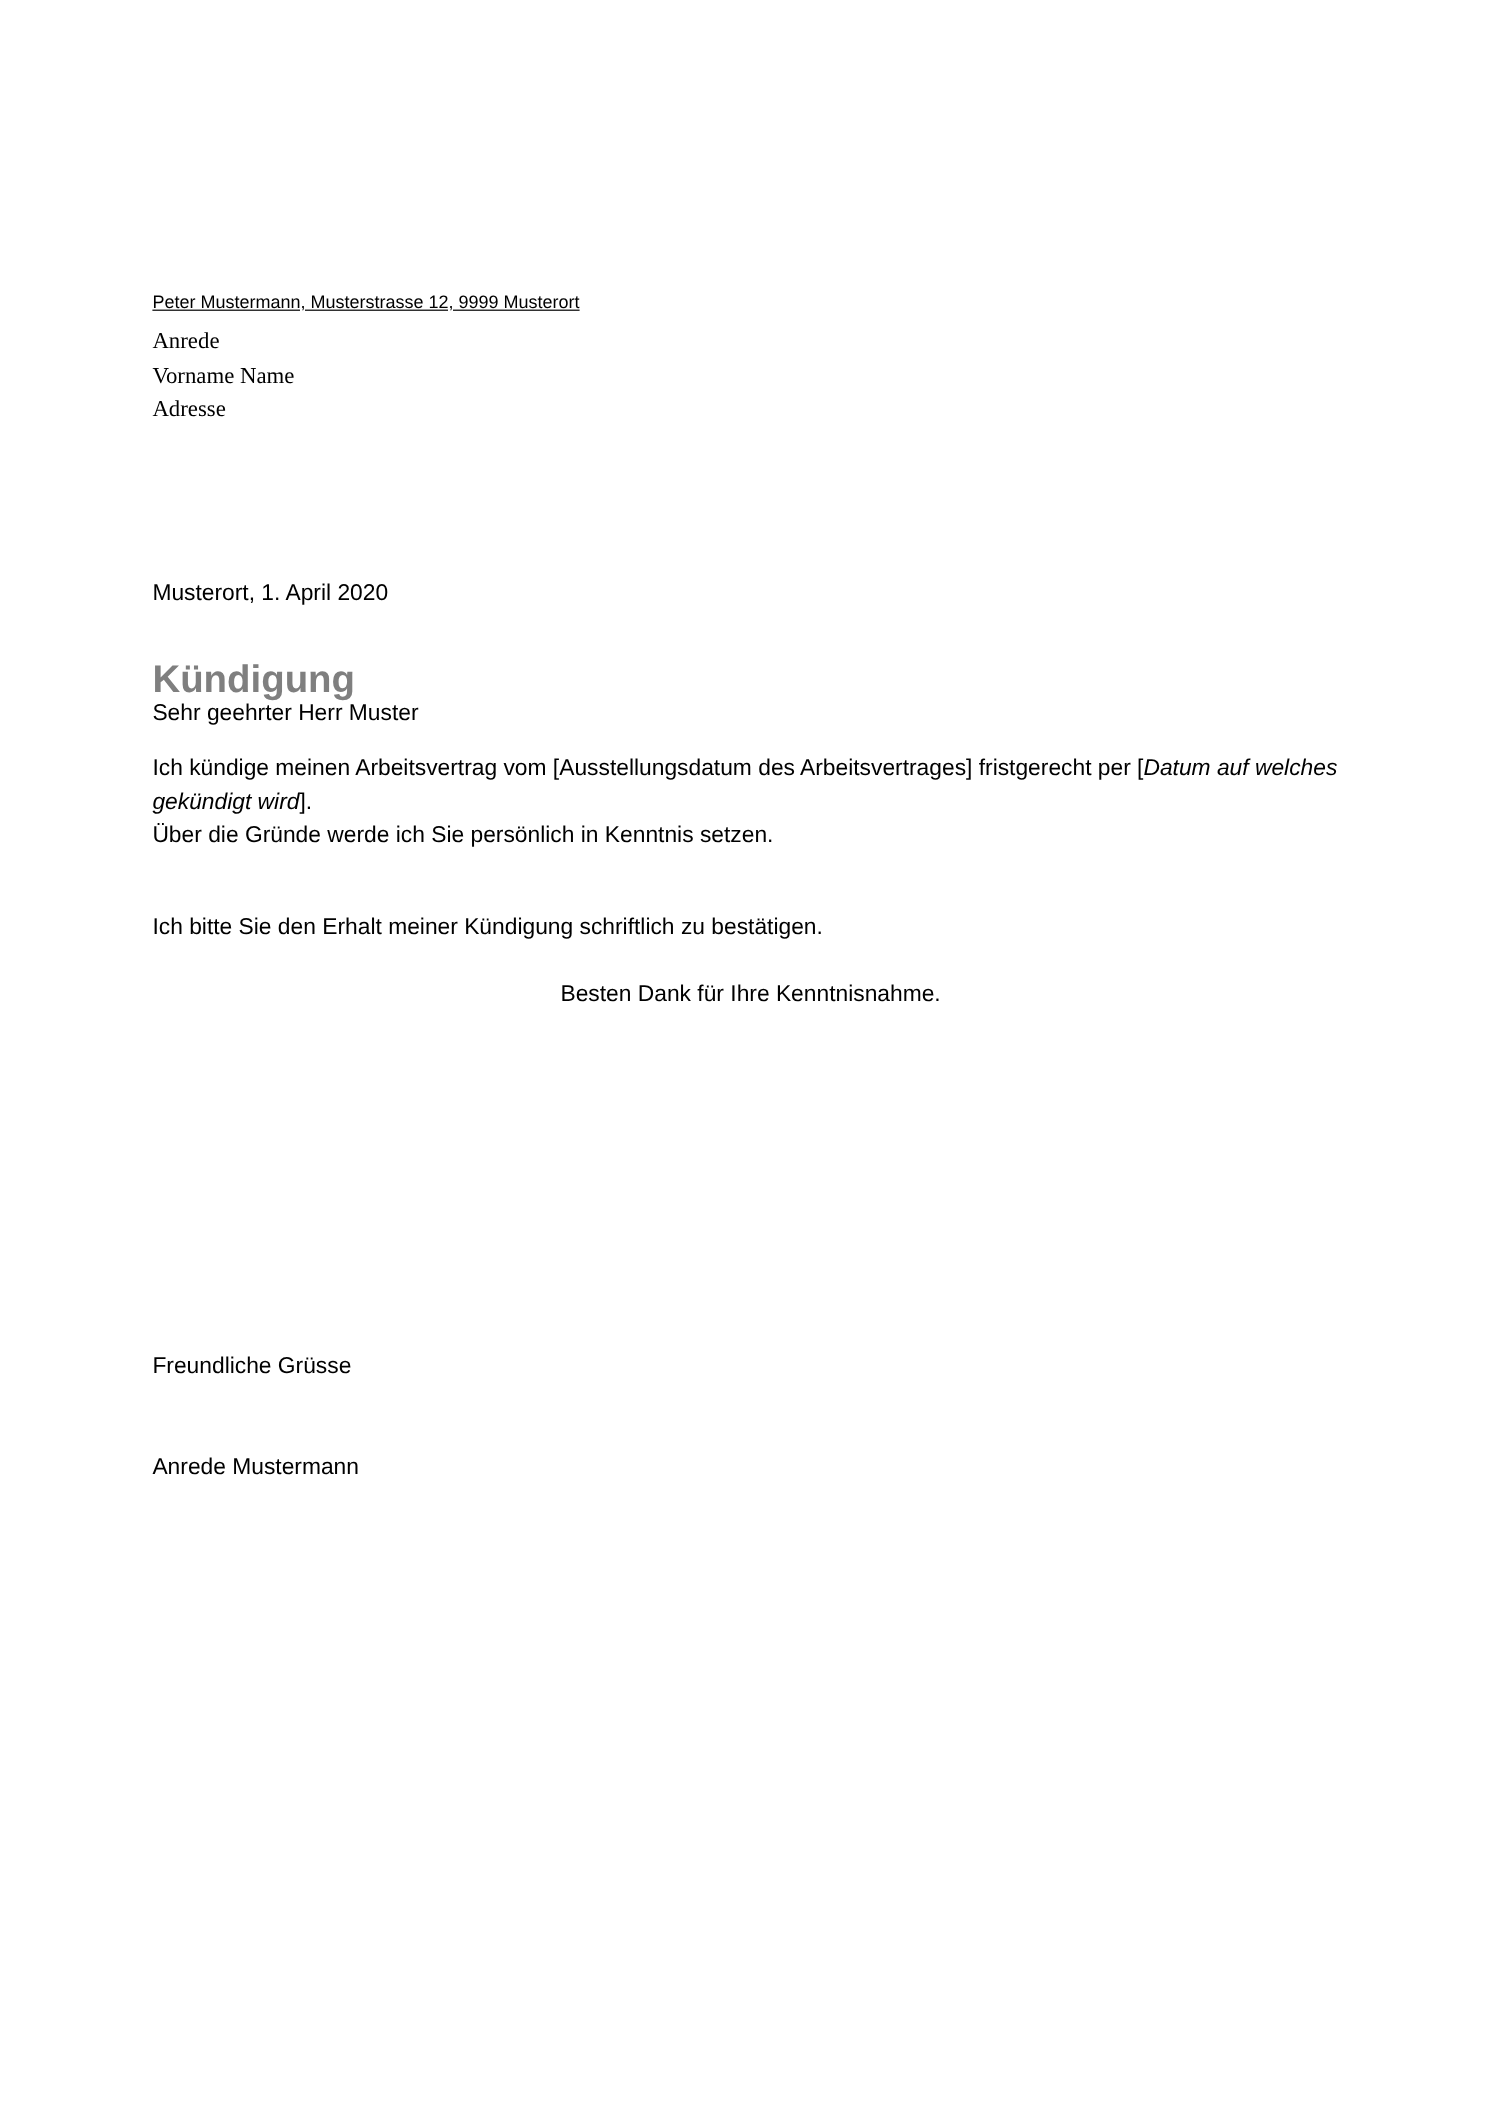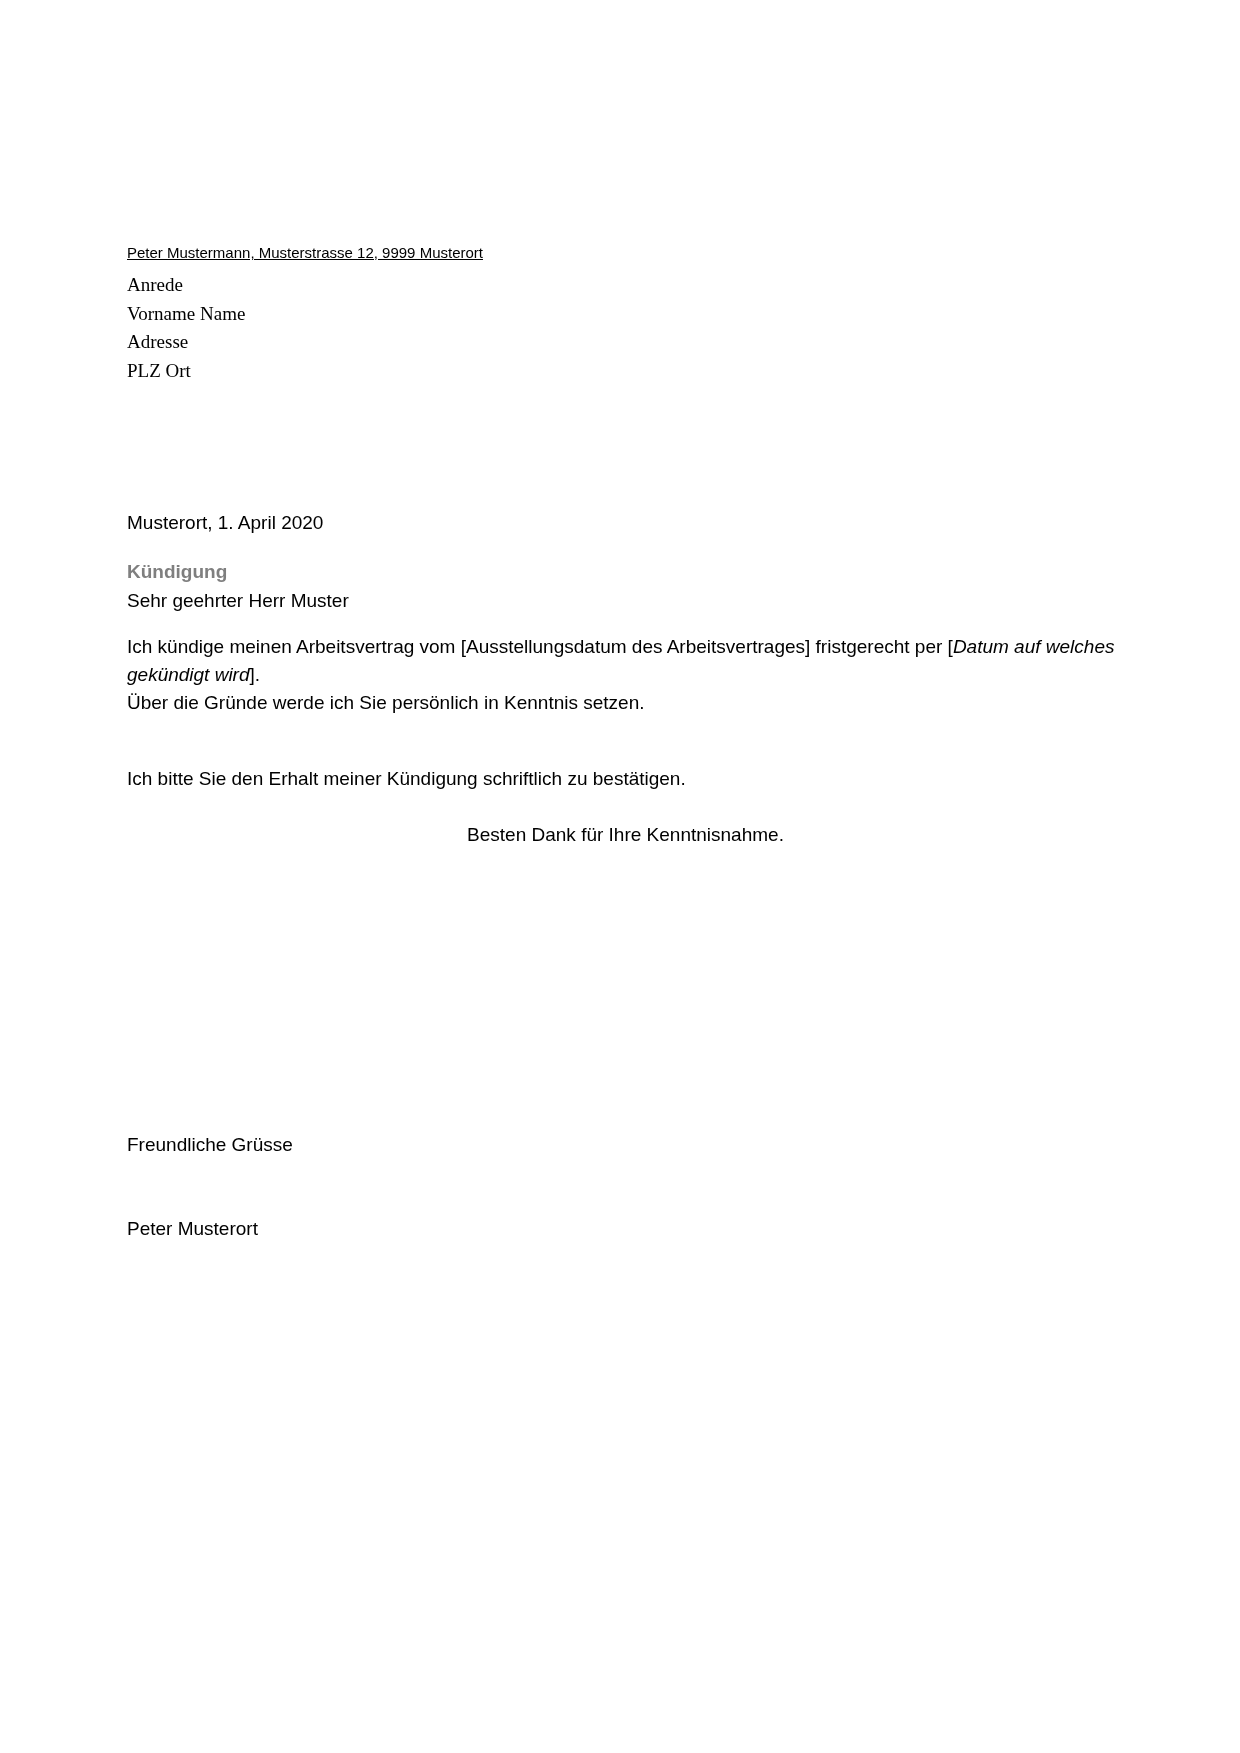--- a/index.html
+++ b/index.html
@@ -29,22 +29,22 @@
   }
   .recipient-line {
     font-size: 19px;
     line-height: 28.5px;
     font-family: Liberation Serif, serif;
   }
   .date-line {
     margin-top: 124px;
   }
   .doc-title {
-    margin-top: 20px;
-    font-size: 19px;
+    margin-top: 42px;
+    font-size: 32px;
     line-height: 30px;
     font-weight: bold;
     color: var(--heading, #7f7f7f);
   }
   .salutation {
   }
   .paragraph {
     margin-top: 18px;
   }
   .paragraph-2 {
@@ -65,32 +65,31 @@
 <body>
 
 <div class="page">
 
   <div class="sender-line">Peter Mustermann, Musterstrasse 12, 9999 Musterort</div>
 
   <div>
     <div class="recipient-line">Anrede</div>
     <div class="recipient-line">Vorname Name</div>
     <div class="recipient-line">Adresse</div>
-    <div class="recipient-line">PLZ Ort</div>
   </div>
 
   <div class="date-line">Musterort, 1. April 2020</div>
 
   <div class="doc-title">Kündigung</div>
 
   <div class="salutation">Sehr geehrter Herr Muster</div>
 
   <div class="paragraph"><span>Ich kündige meinen Arbeitsvertrag vom [</span><span style="">Ausstellungsdatum des Arbeitsvertrages</span><span>] fristgerecht per [</span><span style="font-style: italic;">Datum auf welches gekündigt wird</span><span>].</span><br><span>Über die Gründe werde ich Sie persönlich in Kenntnis setzen.</span></div>
 
   <div class="paragraph paragraph-2">Ich bitte Sie den Erhalt meiner Kündigung schriftlich zu bestätigen.</div>
 
   <div class="paragraph paragraph-3">Besten Dank für Ihre Kenntnisnahme.</div>
 
   <div class="closing">Freundliche Grüsse</div>
 
-  <div class="signature">Peter Musterort</div>
+  <div class="signature">Anrede Mustermann</div>
 
 </div>
 
 </body></html>

